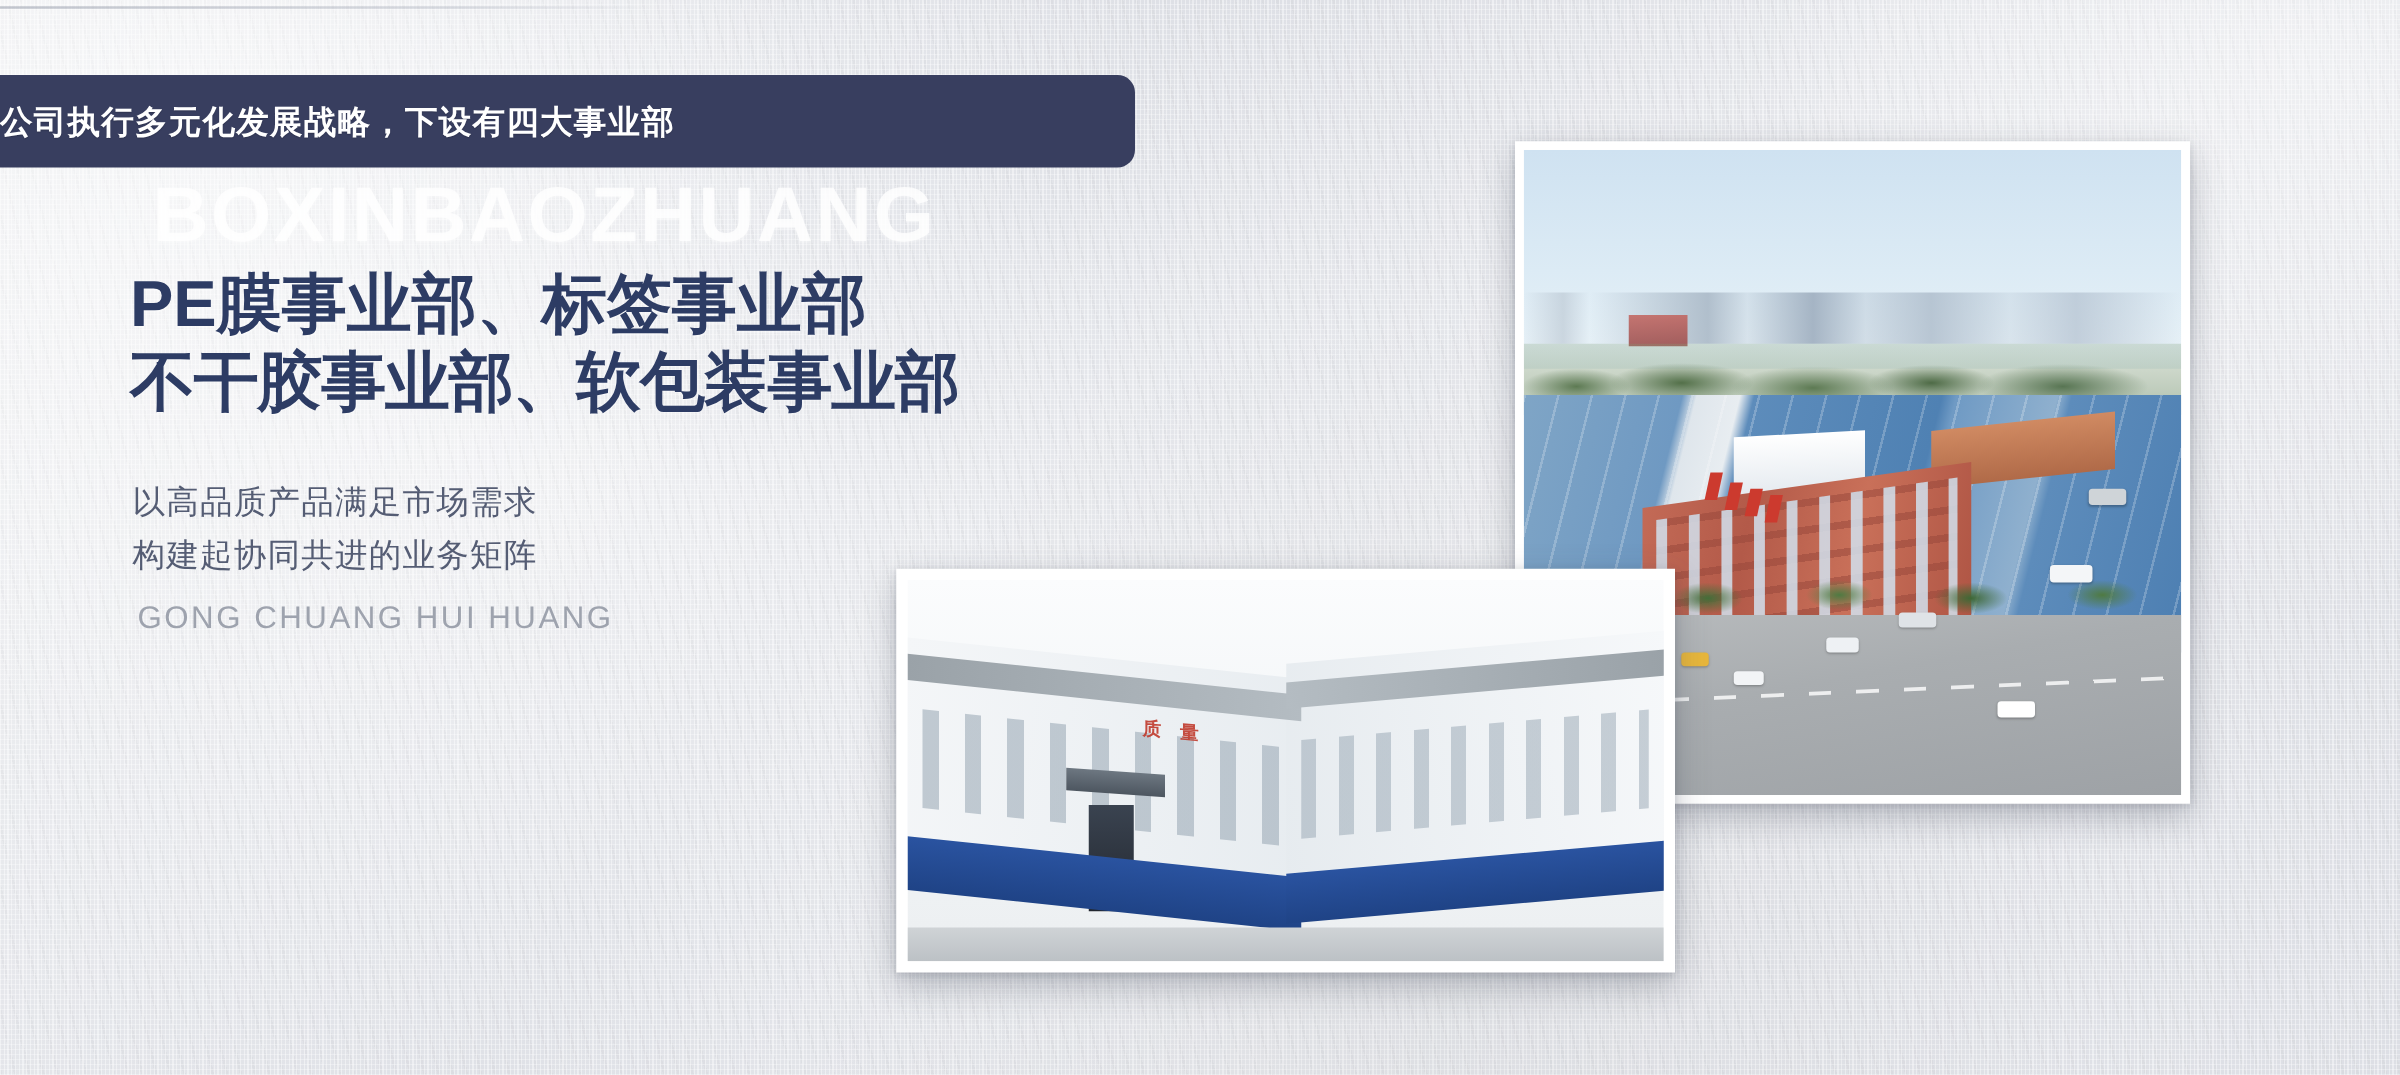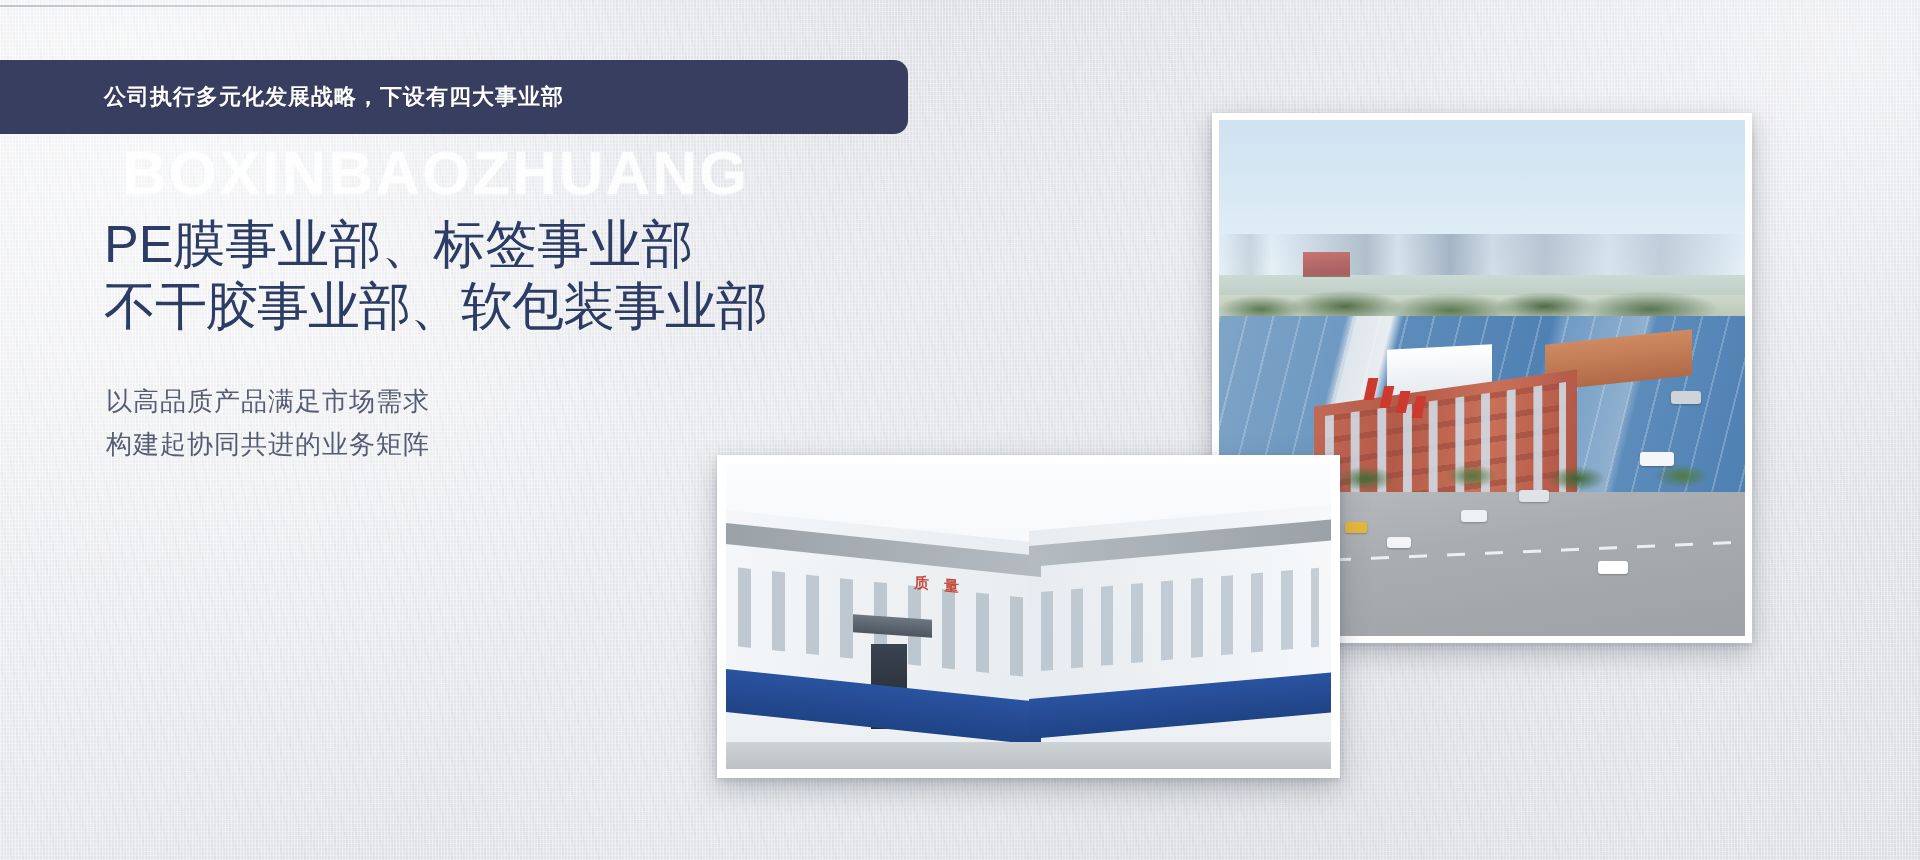--- a/index.html
+++ b/index.html
@@ -46,44 +46,43 @@
   
   .ribbon{
     position:absolute; left:0; top:60px; width:908px; height:74px;
     background:#383e5f;
     border-top-right-radius:14px; border-bottom-right-radius:14px;
     z-index:5;
     display:flex; align-items:center;
   }
   .ribbon-title{
     color:#ffffff;
-    font-size:22px;
+    font-size:26px;
     font-weight:bold;
     letter-spacing:1px;
-    margin-left:104px;
     white-space:nowrap;
     text-shadow:0 1px 1px rgba(0,0,0,.18);
   }
 
   
   .textblock{ position:absolute; left:0; top:0; width:900px; height:860px; z-index:6; }
 
   .watermark{
     position:absolute; left:122px; top:142px;
     font-size:62px; font-weight:bold; letter-spacing:2px;
     color:rgba(255,255,255,.78);
     white-space:nowrap;
     line-height:1;
     text-shadow:0 1px 2px rgba(255,255,255,.35);
   }
 
   .headline{
     position:absolute; left:104px; top:213px;
     color:#2d3c64;
-    font-size:52px; font-weight:normal;
+    font-size:52px; font-weight:bold;
     line-height:62px;
     letter-spacing:0px;
     white-space:nowrap;
     text-shadow:0 1px 1px rgba(255,255,255,.45);
   }
   .headline .line2{ letter-spacing:-1px;text-align:right; }
 
   .subtext{
     position:absolute; left:106px; top:380px;
     color:#555d74;
@@ -274,20 +273,21 @@
     <div class="headline">
       <div class="line1">PE膜事业部、标签事业部</div>
       <div class="line2">不干胶事业部、软包装事业部</div>
     </div>
 
     <div class="subtext">
       <div>以高品质产品满足市场需求</div>
       <div>构建起协同共进的业务矩阵</div>
     </div>
 
+    <div class="pinyin">GONG CHUANG HUI HUANG</div>
   </div>
 
   <div class="photo" id="photo-aerial">
     <div class="inner">
       <div class="sky"></div>
       <div class="skyline"></div>
       <div class="redblock"></div>
       <div class="treeline"></div>
       <div class="roofs"></div>
       <div class="whiteshed"></div>

